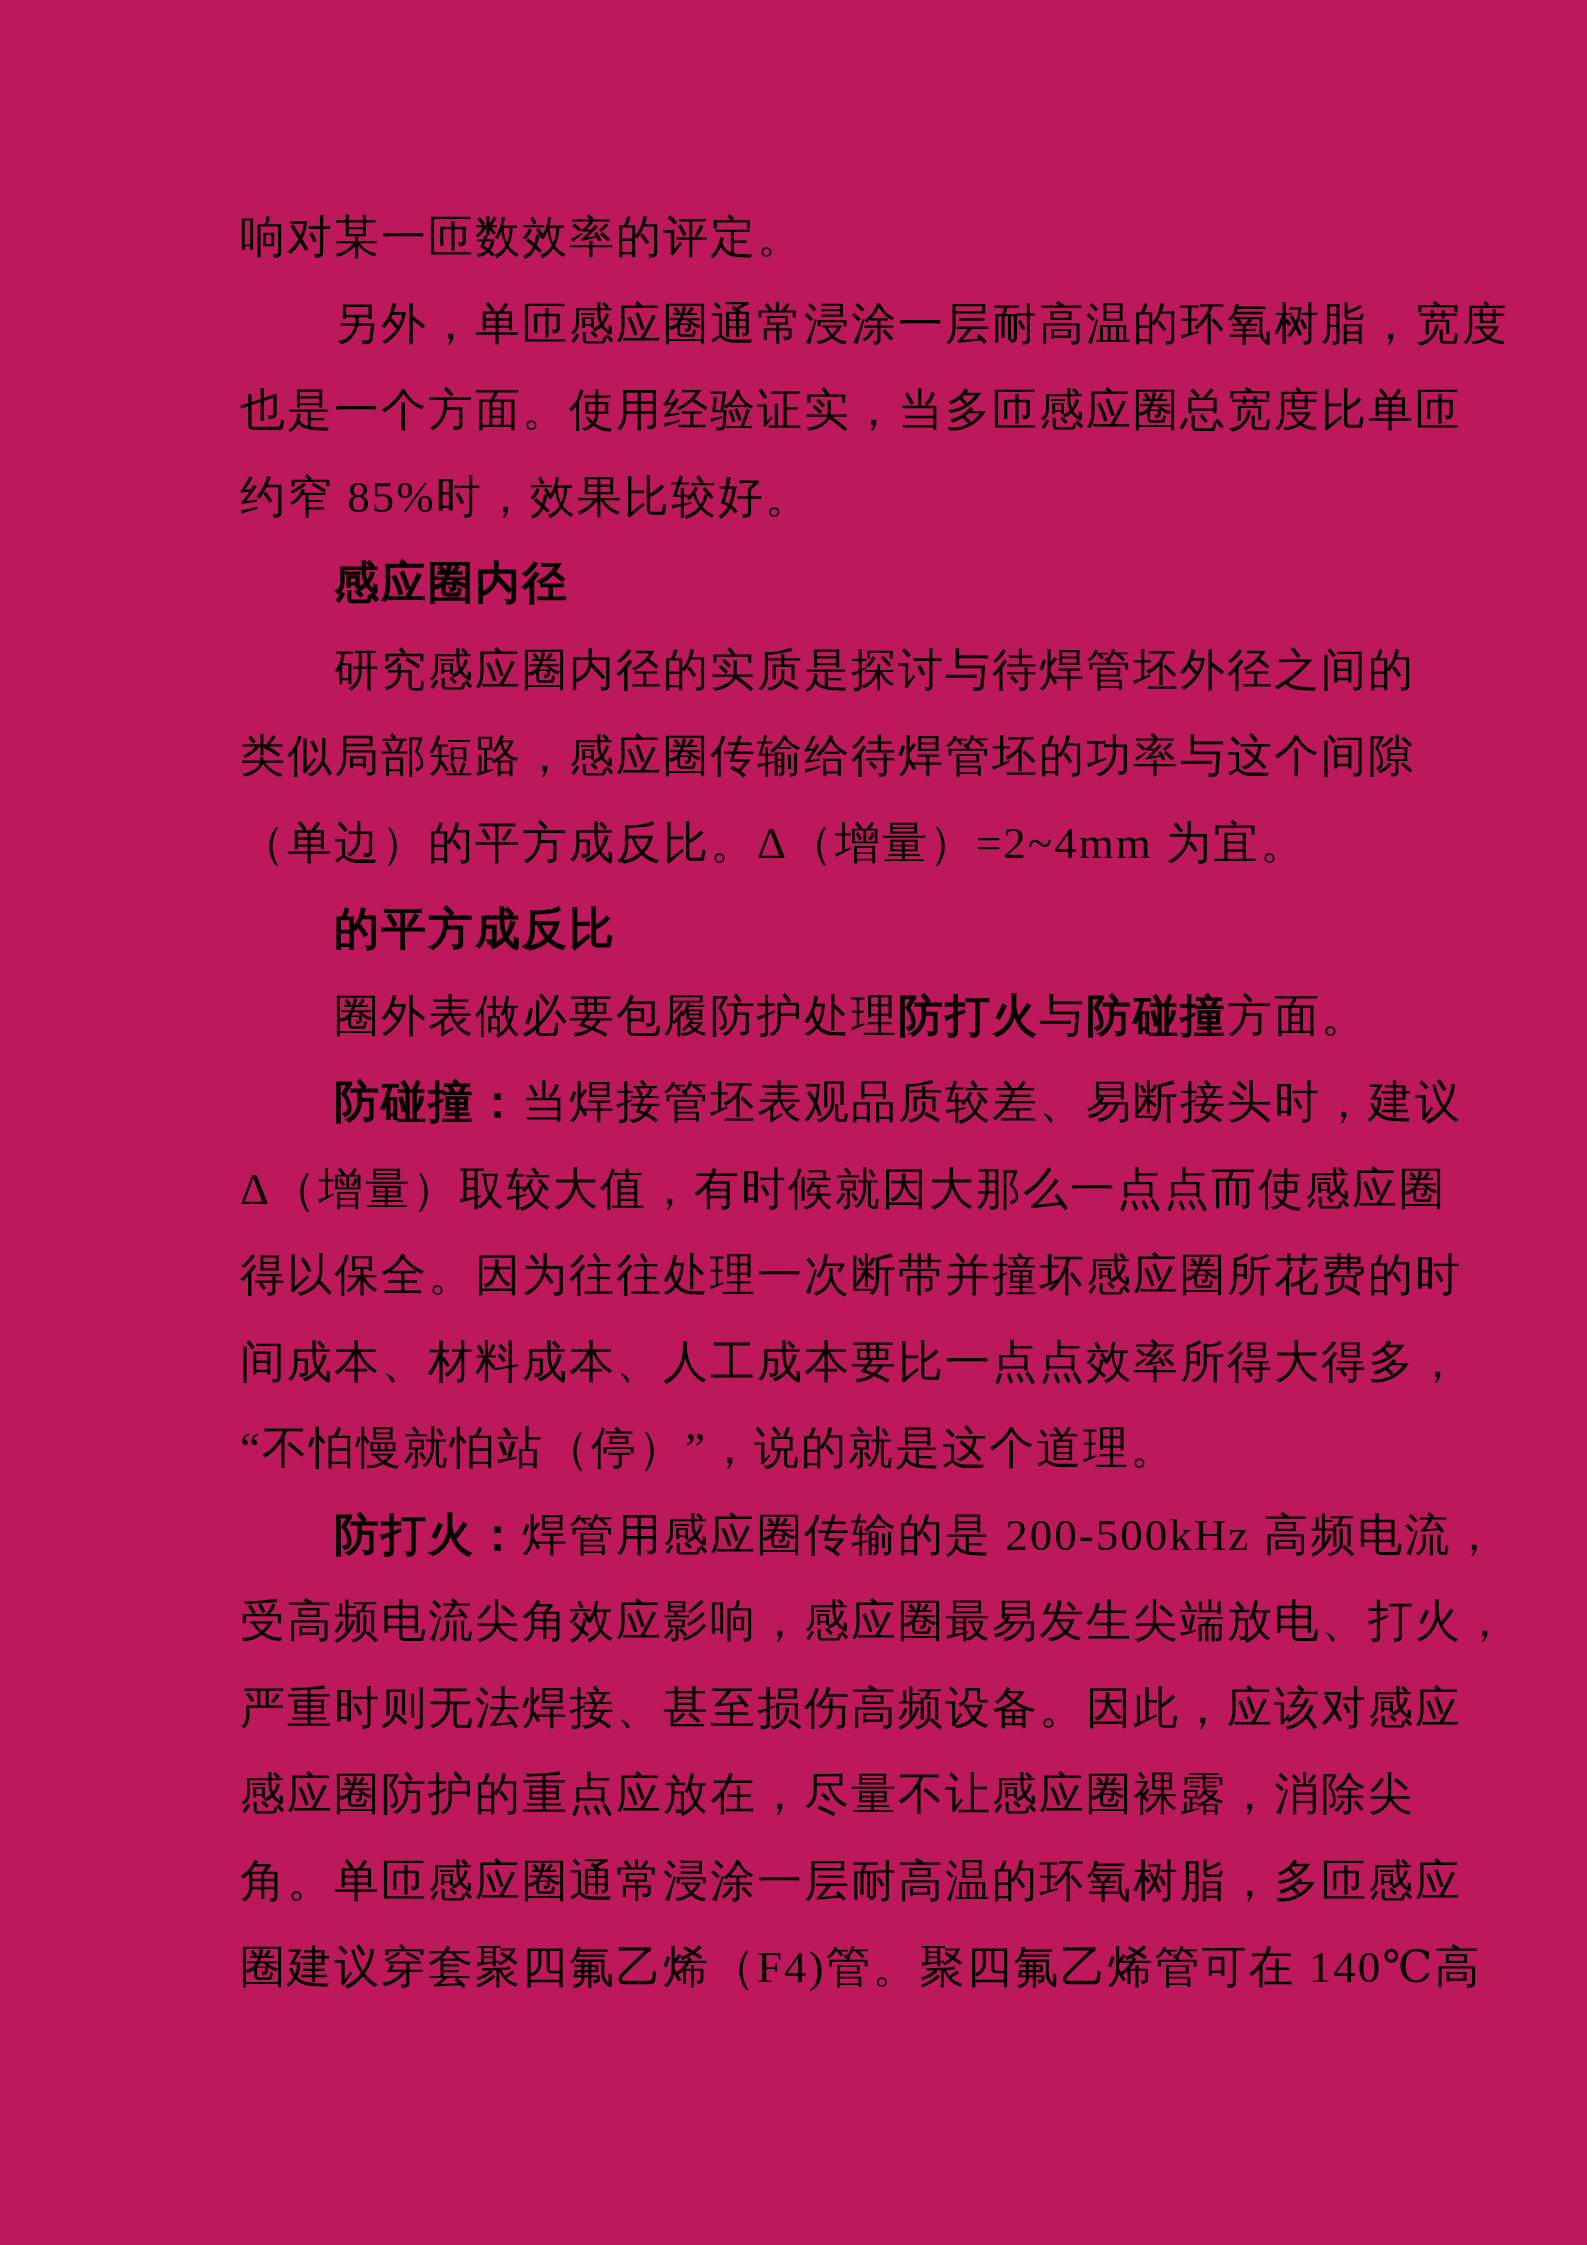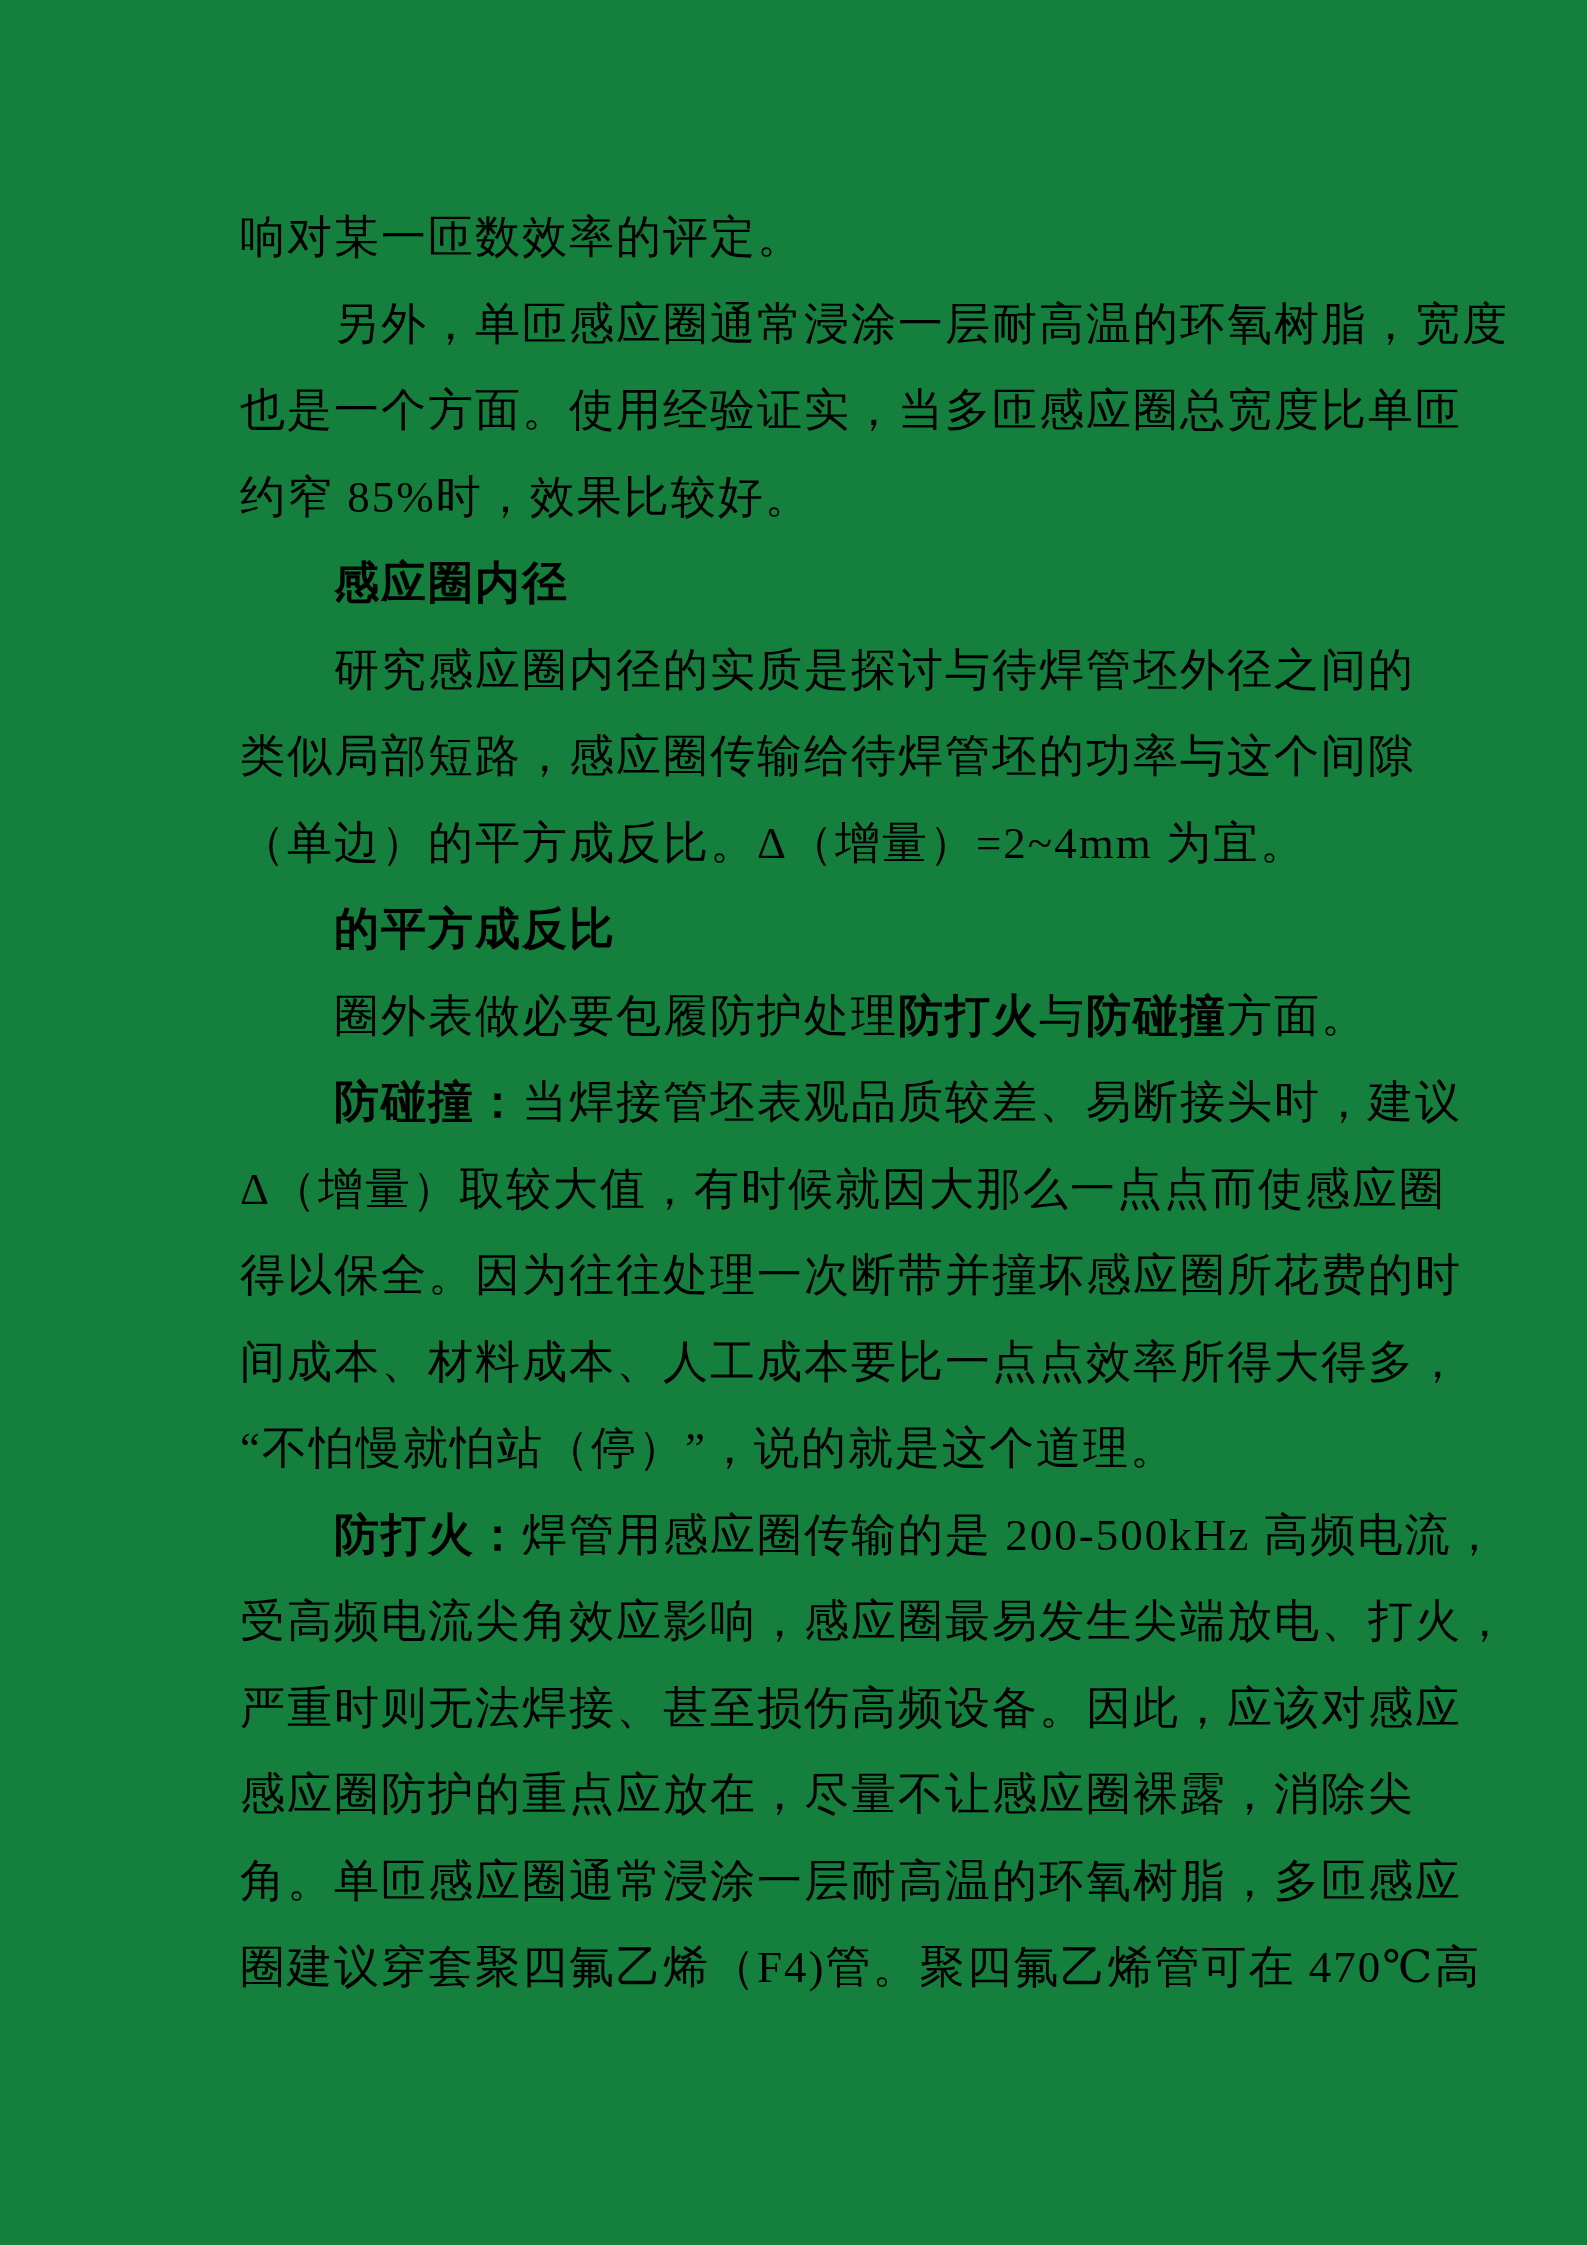--- a/index.html
+++ b/index.html
@@ -4,21 +4,21 @@
 <style>
   html, body {
     margin: 0;
     padding: 0;
     background: #ffffff;
   }
   .page {
     position: relative;
     width: 1587px;
     height: 2245px;
-    background: #15803d;
+    background: #be185d;
     overflow: hidden;
     font-family: "Liberation Serif", "DejaVu Serif", serif;
     color: #000000;
   }
   .text-body {
     position: absolute;
     left: 240px;
     top: 194px;
     width: 1130px;
     font-size: 45px;
@@ -55,15 +55,15 @@
       <div class="line indent fill"><span class="seg bold">防碰撞：</span><span class="seg">当焊接管坯表观品质较差、易断接头时，建议</span></div>
       <div class="line fill"><span class="seg">Δ（增量）取较大值，有时候就因大那么一点点而使感应圈</span></div>
       <div class="line fill"><span class="seg">得以保全。因为往往处理一次断带并撞坏感应圈所花费的时</span></div>
       <div class="line fill"><span class="seg">间成本、材料成本、人工成本要比一点点效率所得大得多，</span></div>
       <div class="line"><span class="seg">“不怕慢就怕站（停）”，说的就是这个道理。</span></div>
       <div class="line indent fill"><span class="seg bold">防打火：</span><span class="seg">焊管用感应圈传输的是 200-500kHz 高频电流，</span></div>
       <div class="line fill"><span class="seg">受高频电流尖角效应影响，感应圈最易发生尖端放电、打火，</span></div>
       <div class="line fill"><span class="seg">严重时则无法焊接、甚至损伤高频设备。因此，应该对感应</span></div>
       <div class="line fill"><span class="seg">感应圈防护的重点应放在，尽量不让感应圈裸露，消除尖</span></div>
       <div class="line fill"><span class="seg">角。单匝感应圈通常浸涂一层耐高温的环氧树脂，多匝感应</span></div>
-      <div class="line fill"><span class="seg">圈建议穿套聚四氟乙烯（F4)管。聚四氟乙烯管可在 470℃高</span></div>
+      <div class="line fill"><span class="seg">圈建议穿套聚四氟乙烯（F4)管。聚四氟乙烯管可在 140℃高</span></div>
     </div>
 </div>
 
 </body></html>

